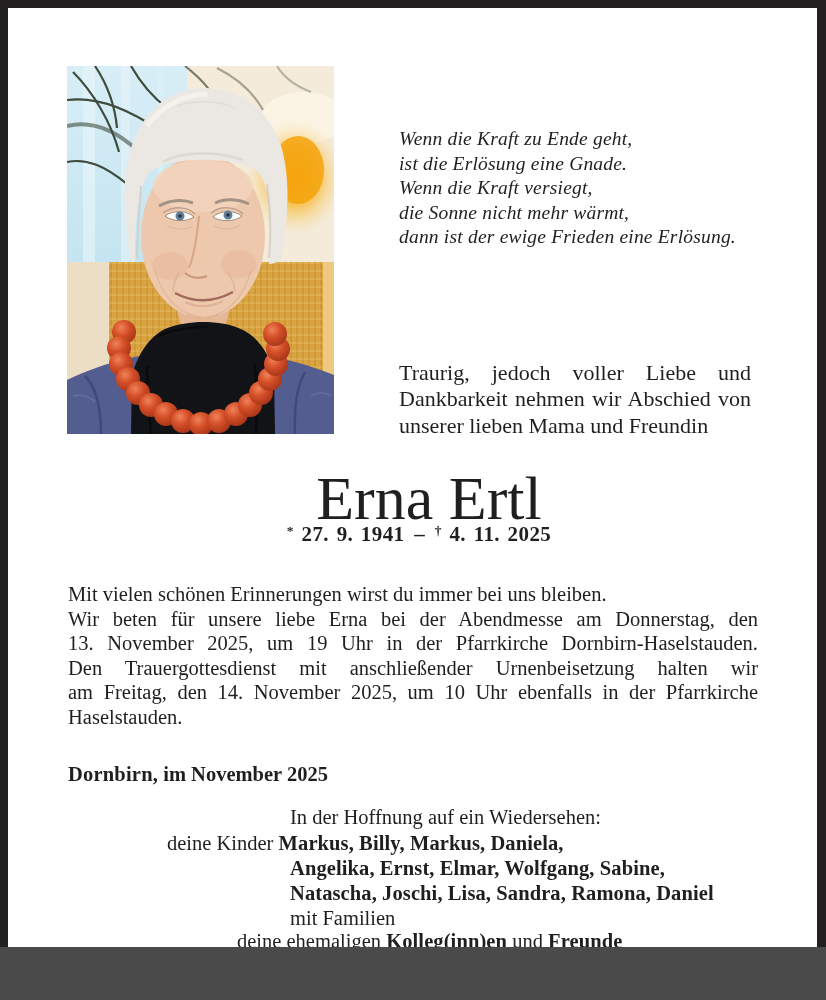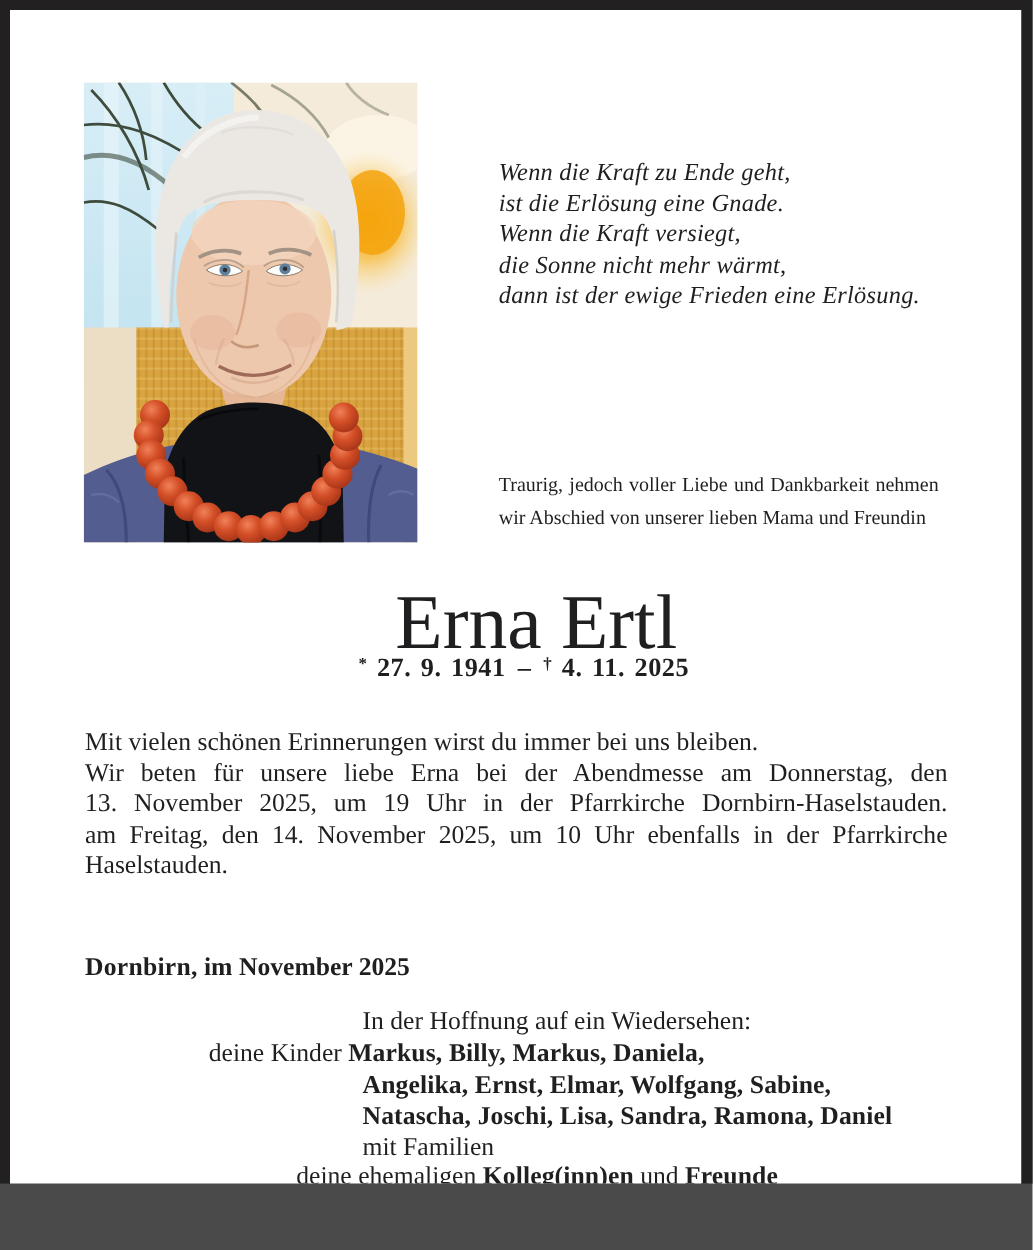--- a/index.html
+++ b/index.html
@@ -3,22 +3,22 @@
 <meta charset="utf-8">
 <style>
   html,body{margin:0;padding:0;background:#4a4a4a;}
   .page{position:relative;width:826px;height:947px;background:#232021;margin:0 auto;
         font-family:"Liberation Serif","DejaVu Serif",serif;color:#1f1f21;overflow:hidden;}
   .sheet{position:absolute;left:8px;top:8px;width:809px;height:984px;background:#ffffff;}
   .photo{position:absolute;left:59px;top:58px;width:267px;height:368px;display:block;}
 
   .poem{position:absolute;left:391px;top:119px;font-style:italic;font-size:19.5px;
         line-height:24.6px;white-space:nowrap;letter-spacing:.2px;}
-  .intro{position:absolute;left:391px;top:352px;width:352px;font-size:16px;
-         line-height:26.4px;text-align:justify;margin-top:16px;}
+  .intro{position:absolute;left:391px;top:352px;width:352px;font-size:22px;
+         line-height:26.4px;text-align:justify;}
   .name{position:absolute;left:411px;top:449px;transform:translateX(-50%);
         font-size:62px;line-height:62px;font-weight:400;margin:10px;white-space:nowrap;}
   .dates{position:absolute;left:411px;top:514px;transform:translateX(-50%);
          font-size:21px;font-weight:700;white-space:nowrap;letter-spacing:.4px;word-spacing:2px;}
   .dates .sym{font-size:0.64em;vertical-align:0.45em;font-weight:700;}
   .dates .dash{padding:0 2px;}
 
   .body-block{position:absolute;left:60px;top:574px;width:690px;font-size:20.5px;line-height:24.6px;}
   .body-block .ln{white-space:normal;}
   .body-block .just{text-align:justify;text-align-last:justify;white-space:nowrap;overflow:visible;}
@@ -187,20 +187,21 @@
       <span>27. 9. 1941</span>
       <span class="dash">–</span>
       <span class="sym">†</span>
       <span>4. 11. 2025</span>
     </div>
 
     <div class="body-block">
       <div class="ln">Mit vielen schönen Erinnerungen wirst du immer bei uns bleiben.</div>
       <div class="just">Wir beten für unsere liebe Erna bei der Abendmesse am Donnerstag, den</div>
       <div class="just">13. November 2025, um 19 Uhr in der Pfarrkirche Dornbirn-Haselstauden.</div>
+      <div class="just">Den Trauergottesdienst mit anschließender Urnenbeisetzung halten wir</div>
       <div class="just">am Freitag, den 14. November 2025, um 10 Uhr ebenfalls in der Pfarrkirche</div>
       <div class="ln">Haselstauden.</div>
     </div>
 
     <div class="place-date">
       <b>Dornbirn,</b>
       <span>im November 2025</span>
     </div>
 
     <div class="cl children">

